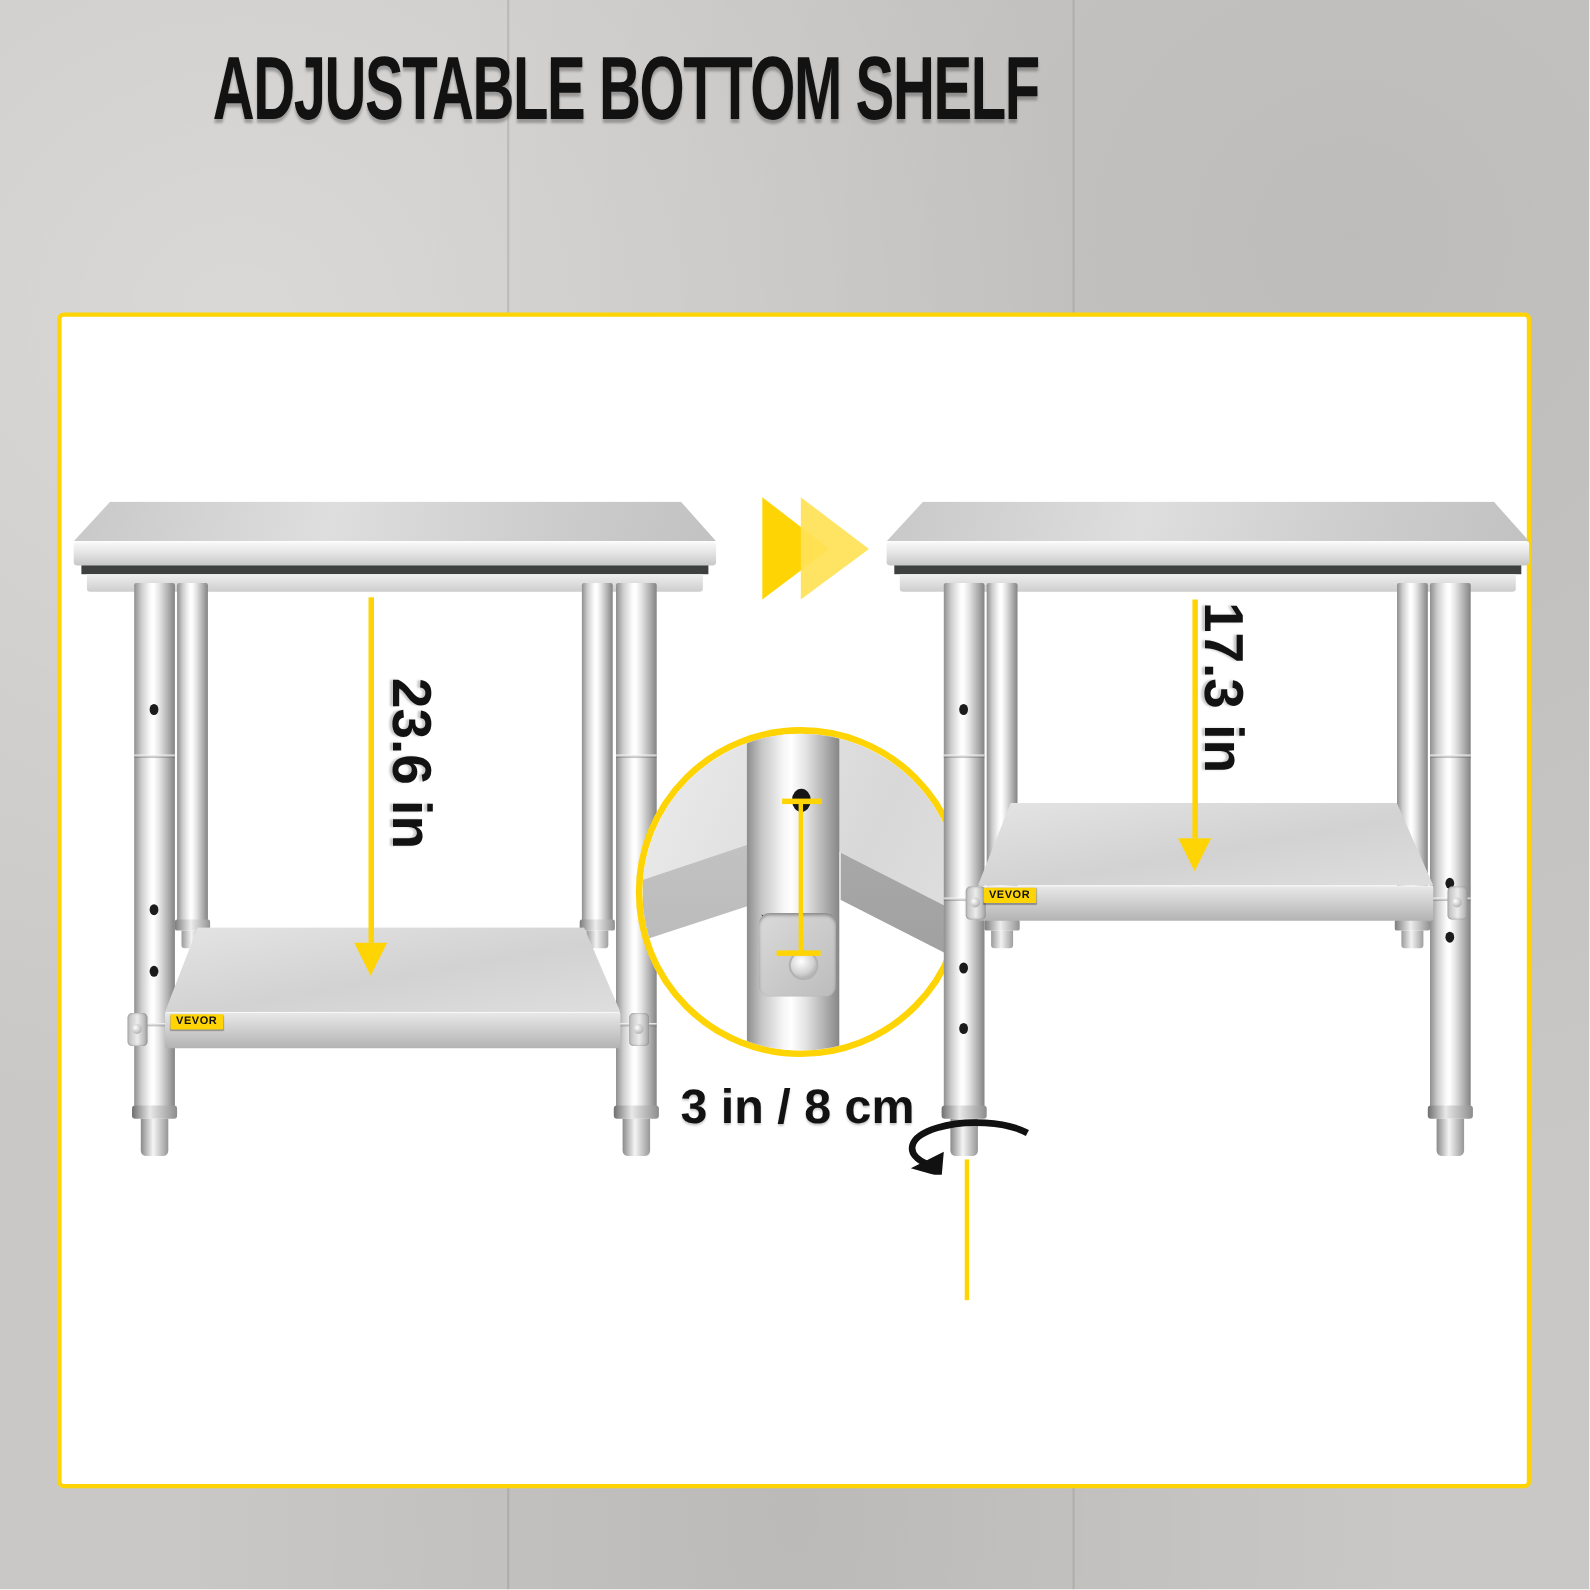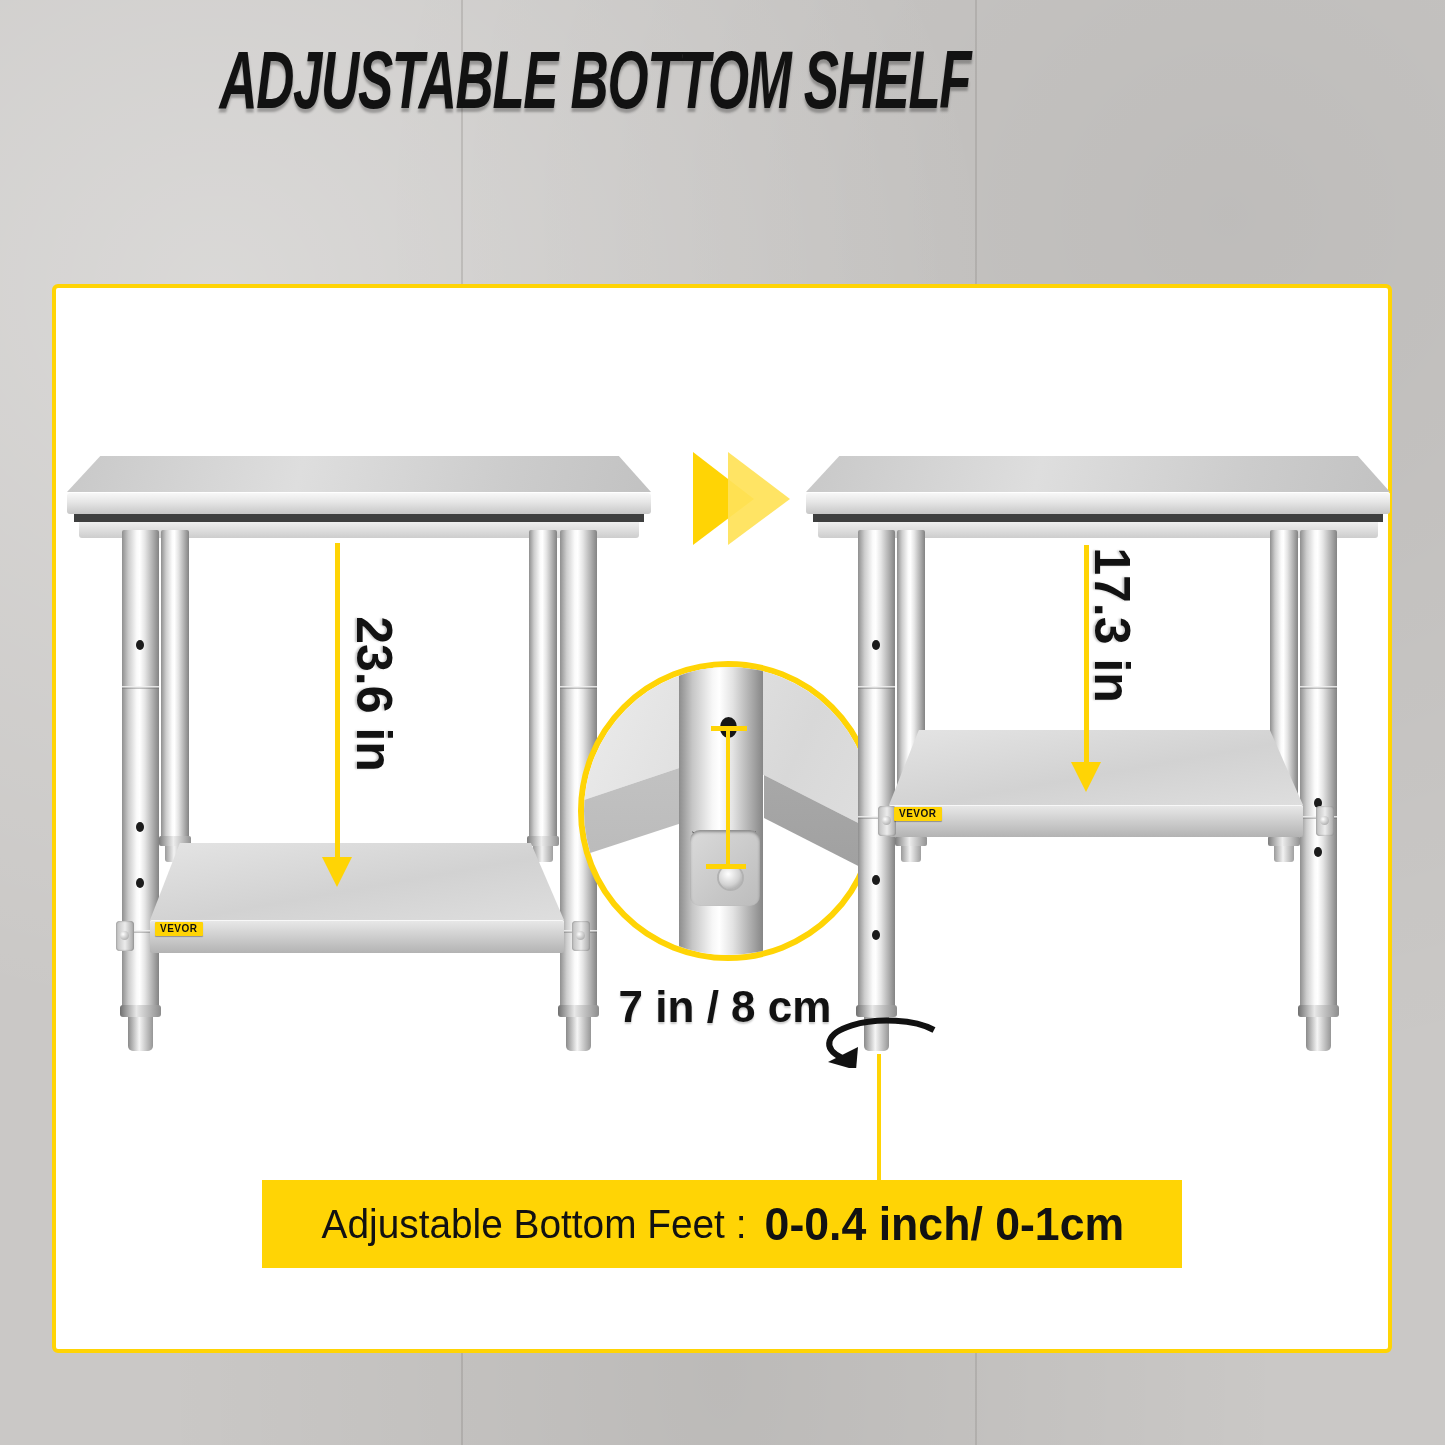--- a/index.html
+++ b/index.html
@@ -13,21 +13,21 @@
       radial-gradient(ellipse at 15% 20%, rgba(255,255,255,.30), rgba(255,255,255,0) 45%),
       radial-gradient(ellipse at 85% 15%, rgba(0,0,0,.06), rgba(0,0,0,0) 50%),
       radial-gradient(ellipse at 50% 95%, rgba(0,0,0,.07), rgba(0,0,0,0) 55%);
     background-size:2px 100%, 2px 100%, 100% 100%, 100% 100%, 100% 100%;
     background-position:461px 0, 975px 0, 0 0, 0 0, 0 0;
     background-repeat:no-repeat;
   }
   .abs{position:absolute;}
 
   
-  .title-wrap{left:0; top:34px; width:1164px; text-align:right;font-style:italic;}
+  .title-wrap{left:0; top:34px; width:1164px; text-align:left;}
   .title{
     display:inline-block; font-size:80px; font-weight:bold; letter-spacing:-2px;
     transform:scaleX(.66) scaleY(1.02); transform-origin:center top; white-space:nowrap;
     text-shadow:0 3px 3px rgba(0,0,0,.28);
   }
   .subtitle-banner{
     left:116px; top:131px; width:1218px; height:69px; background:#FFD405;
     display:flex; align-items:center; justify-content:center;
   }
   .subtitle{
@@ -267,21 +267,21 @@
     <div class="in-redge"></div>
     <div class="in-pole"></div>
     <div class="in-hole"></div>
     <div class="in-bcurve"></div>
     <div class="in-bracket"></div>
     <div class="in-screw"></div>
     <div class="in-gline"></div>
     <div class="in-gtick-t"></div>
     <div class="in-gtick-b"></div>
   </div>
-  <div class="abs inset-label">7 in / 8 cm</div>
+  <div class="abs inset-label">3 in / 8 cm</div>
 
   <div class="abs wtable t-right">
     <div class="topface"></div>
     <div class="edgeband"></div>
     <div class="darkstrip"></div>
     <div class="apron"></div>
     <div class="leg back leg-bl"></div>
     <div class="leg back leg-br"></div>
     <div class="bcollar bc-l"></div>
     <div class="bfoot bf-l"></div>
@@ -315,18 +315,14 @@
   <div class="abs mhead" style="left:1071px;top:762px;"></div>
   <div class="abs mlabel" style="left:1017px;top:599px;">17.3 in</div>
 
   <svg class="abs rotate-svg" width="128" height="58" viewBox="0 0 128 58">
     <path d="M 122 20 A 58 23 0 1 0 30 48" fill="none" stroke="#111111" stroke-width="6"></path>
     <polygon points="16,52 46,37 44,60" fill="#111111"></polygon>
   </svg>
 
   <div class="abs dropline"></div>
 
-  <div class="abs feet-banner">
-    <span class="feet-label">Adjustable Bottom Feet :</span>
-    <span class="feet-value">0-0.4 inch/ 0-1cm</span>
-  </div>
 
 </div>
 
 </body></html>

